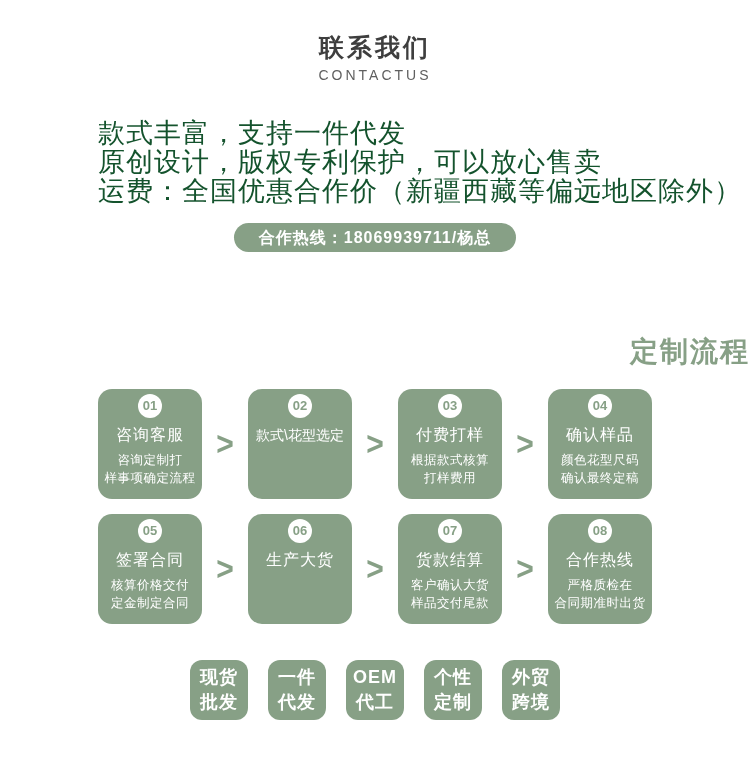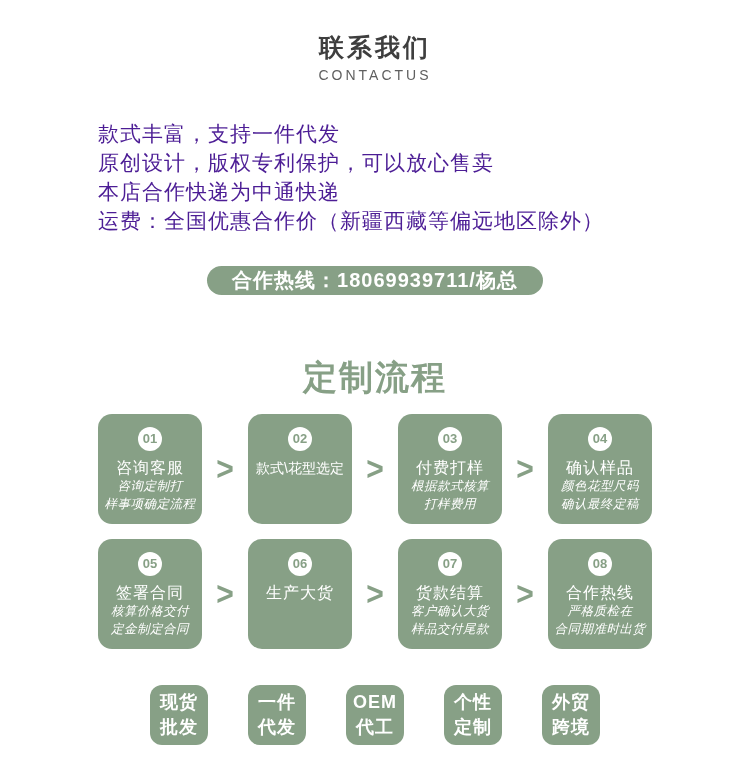--- a/index.html
+++ b/index.html
@@ -17,90 +17,89 @@
   .contact-title {
     text-align: center; font-size: 25px; font-weight: 600;
     color: #3e3e3e; letter-spacing: 3px; line-height: 28px;
   }
   .contact-subtitle {
     text-align: center; font-size: 14px; color: #5f5f5f;
     letter-spacing: 3px; margin-top: 6px; line-height: 17px;
   }
   .contact-lines { margin: 35px 0 0 98px; }
   .contact-line {
-    font-size: 21px; color: #4c1d95; line-height: 29px; letter-spacing: 1px;
+    font-size: 27px; color: #14532d; line-height: 29px; letter-spacing: 1px;
   }
   .hotline-pill {
-    display: table; margin: 31px auto 0;
+    display: table; margin: 17px auto 0;
     background: var(--accent); color: #ffffff;
-    font-size: 20px; font-weight: bold; letter-spacing: 1px;
+    font-size: 16px; font-weight: bold; letter-spacing: 1px;
     line-height: 17px; padding: 6px 25px; border-radius: 15px;
     border: none; cursor: pointer;
     font-family: "Liberation Sans", "DejaVu Sans", sans-serif;
     text-align: right;
   }
 
   
   .process-heading {
-    margin-top: 63px; text-align: center;
-    font-size: 34px; font-weight: bold; color: var(--accent);
+    margin-top: 81px; text-align: right;
+    font-size: 28px; font-weight: bold; color: var(--accent);
     letter-spacing: 2px; line-height: 38px;
   }
   .step-row {
     display: flex; justify-content: center; align-items: center;
     margin-top: 18px;
   }
   .step-row.second { margin-top: 15px; }
   .step {
     width: 104px; height: 110px; background: var(--accent);
     border-radius: 14px; color: #fff; text-align: center;
-    padding-top: 13px; overflow: hidden; flex: none;
+    padding-top: 5px; overflow: hidden; flex: none;
   }
   .step-sep {
     width: 46px; flex: none; text-align: center;
     color: var(--accent); font-size: 30px; font-weight: bold;
     line-height: 30px; transform: scaleY(1.1);
   }
   .step-badge {
     width: 24px; height: 24px; border-radius: 50%;
     background: #ffffff; color: var(--accent);
     font-size: 13px; font-weight: bold; line-height: 24px;
     margin: 0 auto;
   }
   .step-title {
     margin-top: 8px; font-size: 16px; font-weight: normal;
     letter-spacing: 1px; white-space: nowrap; line-height: 18px;
   }
   .step-title.long { font-size: 14px; letter-spacing: 0; }
-  .step-desc { font-size: 12.5px; line-height: 18px; letter-spacing: 0.5px; font-style: italic; }
+  .step-desc { margin-top: 7px; font-size: 12.5px; line-height: 18px; letter-spacing: 0.5px; }
 
   
   .tags {
-    display: flex; justify-content: center; gap: 40px; margin-top: 36px;
+    display: flex; justify-content: center; gap: 20px; margin-top: 36px;
   }
   .tag {
     width: 58px; height: 60px; background: var(--accent);
     border-radius: 12px; color: #fff; flex: none;
     display: flex; flex-direction: column; align-items: center; justify-content: center;
     font-size: 18px; font-weight: bold; line-height: 25px; letter-spacing: 1px;
   }
 </style>
 </head>
 <body>
 
 <div class="page">
 
   <div class="contact">
     <div class="contact-title">联系我们</div>
     <div class="contact-subtitle">CONTACTUS</div>
 
     <div class="contact-lines">
       <div class="contact-line">款式丰富，支持一件代发</div>
       <div class="contact-line">原创设计，版权专利保护，可以放心售卖</div>
-      <div class="contact-line">本店合作快递为中通快递</div>
       <div class="contact-line">运费：全国优惠合作价（新疆西藏等偏远地区除外）</div>
     </div>
 
     <button class="hotline-pill">合作热线：18069939711/杨总</button>
   </div>
 
   <div>
     <div class="process-heading">定制流程</div>
 
     <div class="step-row">

